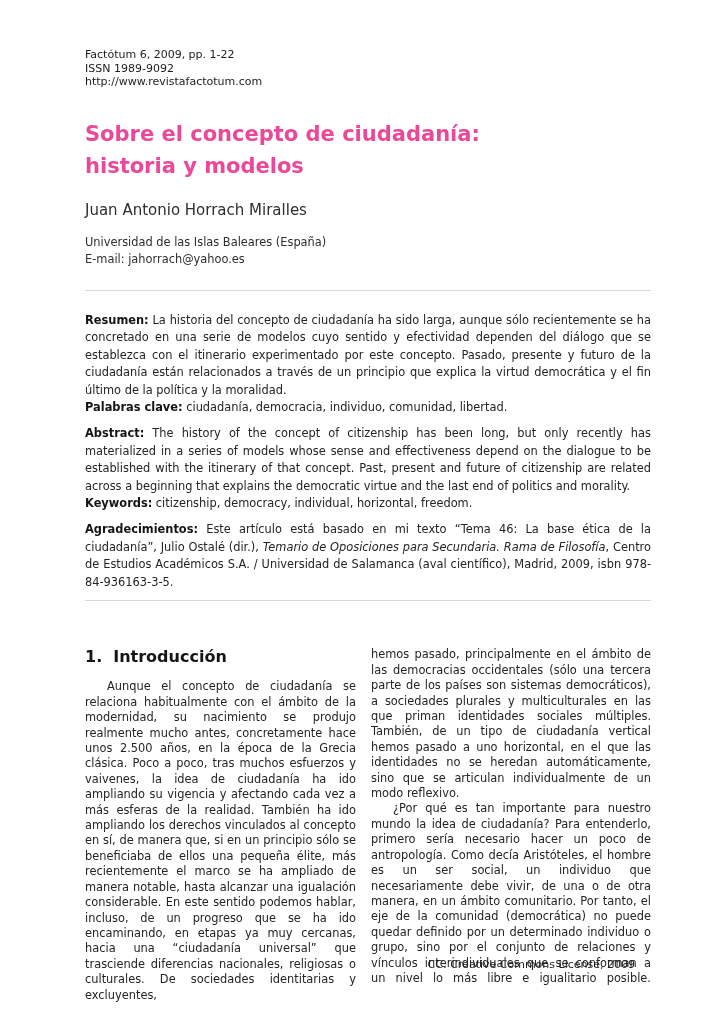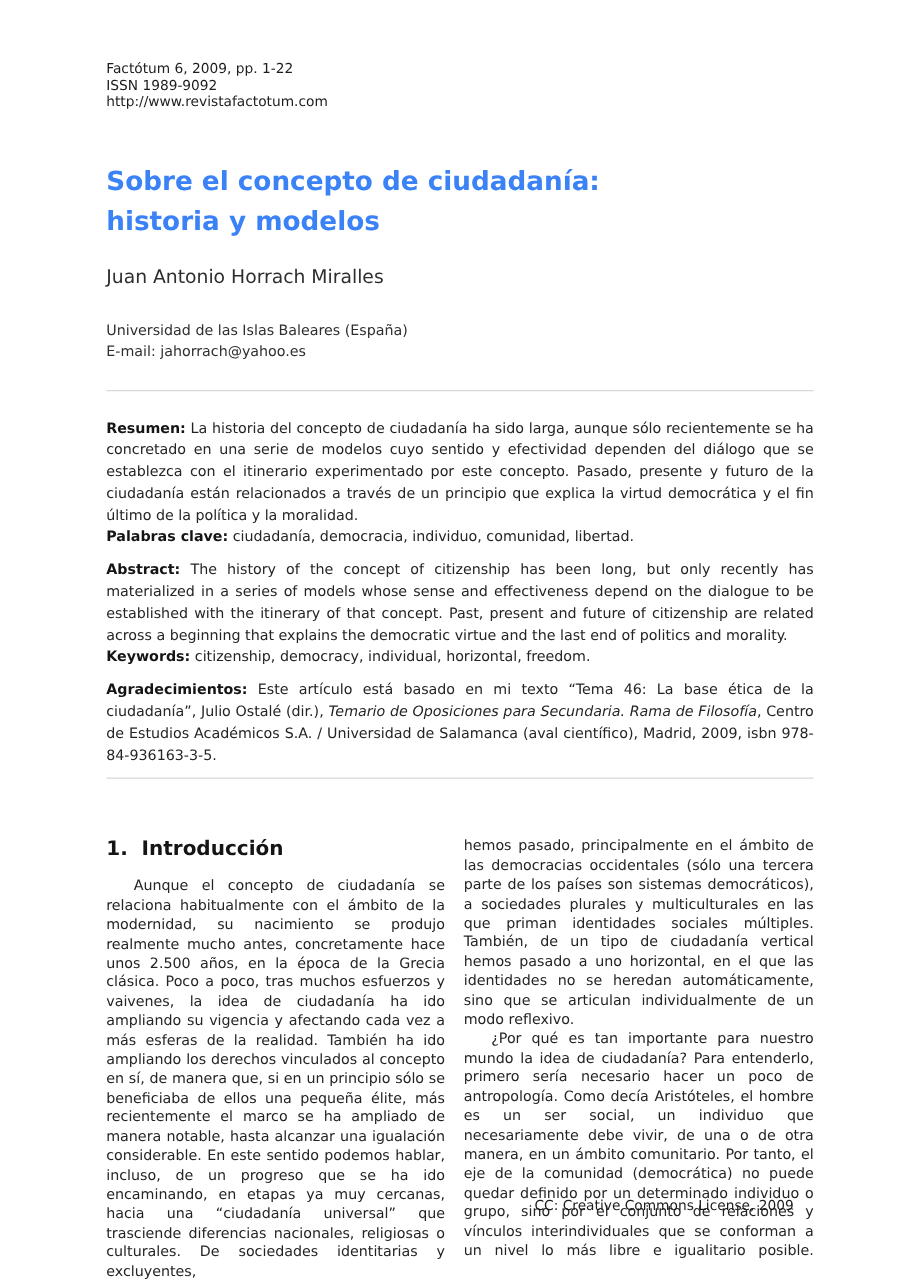--- a/index.html
+++ b/index.html
@@ -43,33 +43,33 @@
   .logo-wordmark {
     font-family: "Liberation Serif", serif;
     font-size: 28px;
     line-height: 28px;
     letter-spacing: 1px;
     font-weight: normal;
   }
 
   
   .article-title {
-    margin-top: 40px;
+    margin-top: 29px;
     font-size: 21px;
     line-height: 32px;
     font-weight: bold;
-    color: #3b82f6;
+    color: #ec4899;
   }
   .article-author {
     margin-top: 19px;
     font-size: 15px;
     color: #2e2e2e;
   }
   .article-affiliation {
-    margin-top: 26px;
+    margin-top: 15px;
     font-size: 11.4px;
     line-height: 17px;
     color: #2e2e2e;
   }
 
   .rule {
     border: none;
     border-top: 1px solid #d9d9d9;
     height: 0;
     margin-top: 22px;

